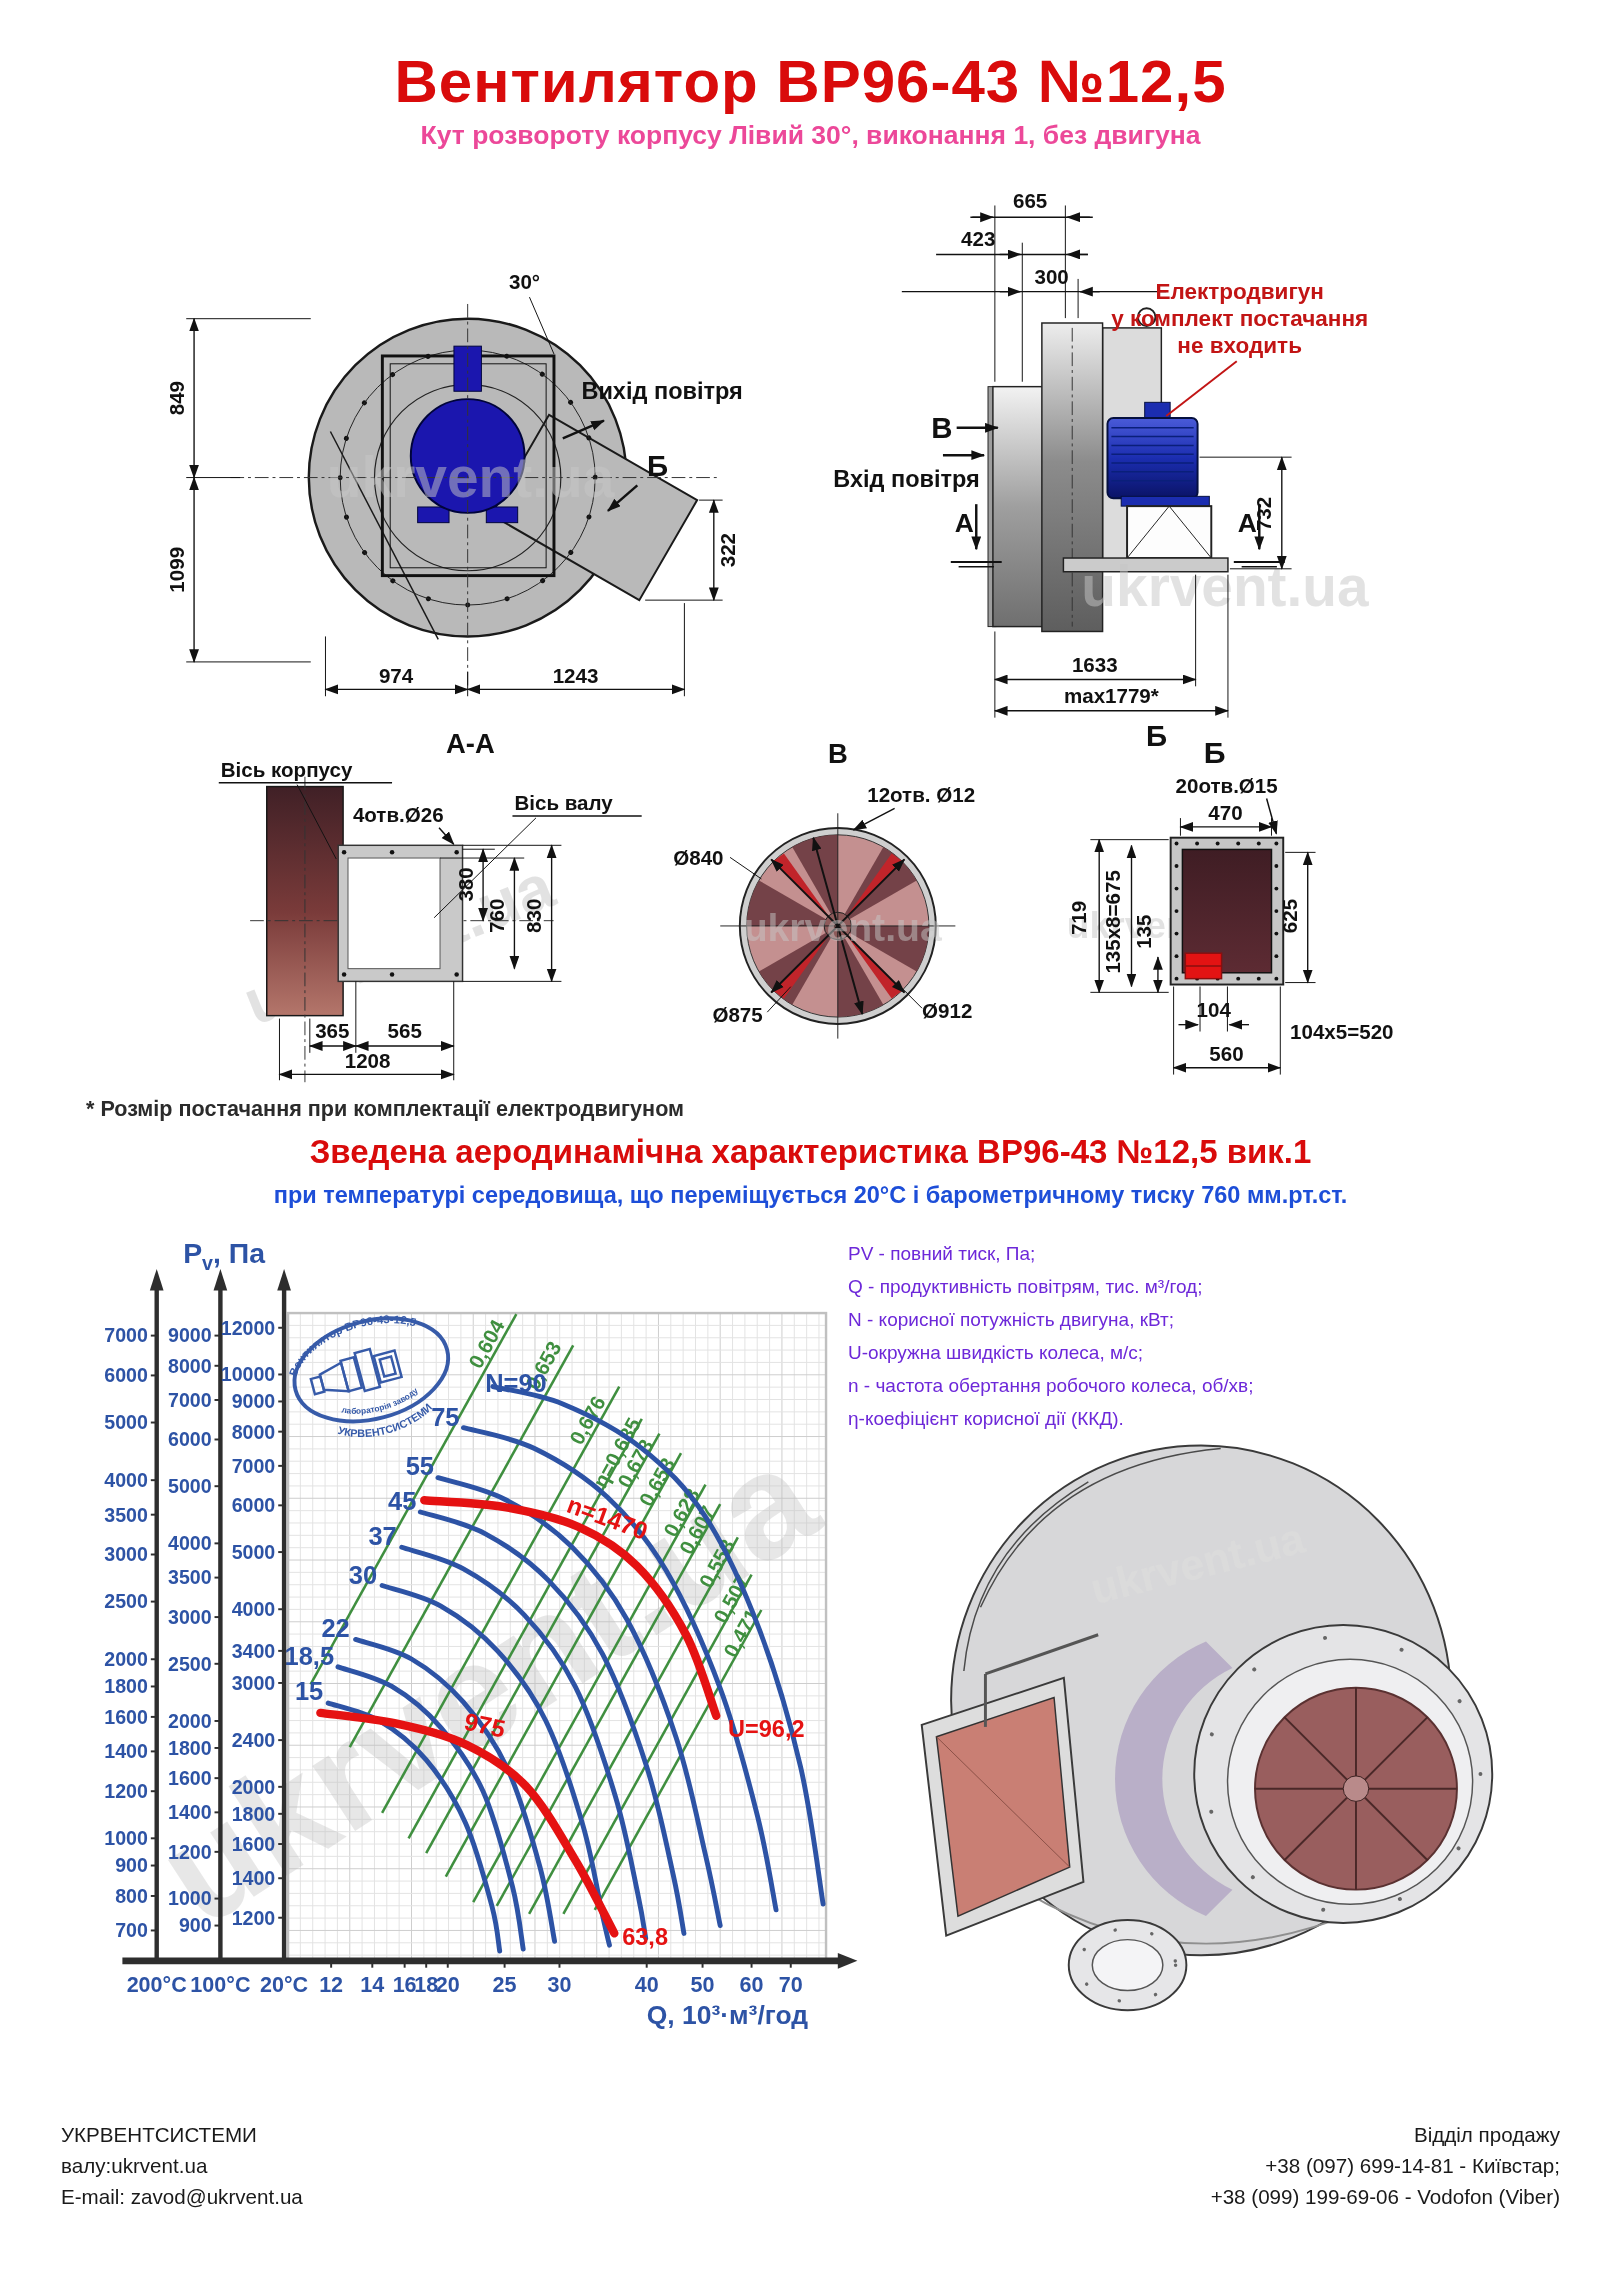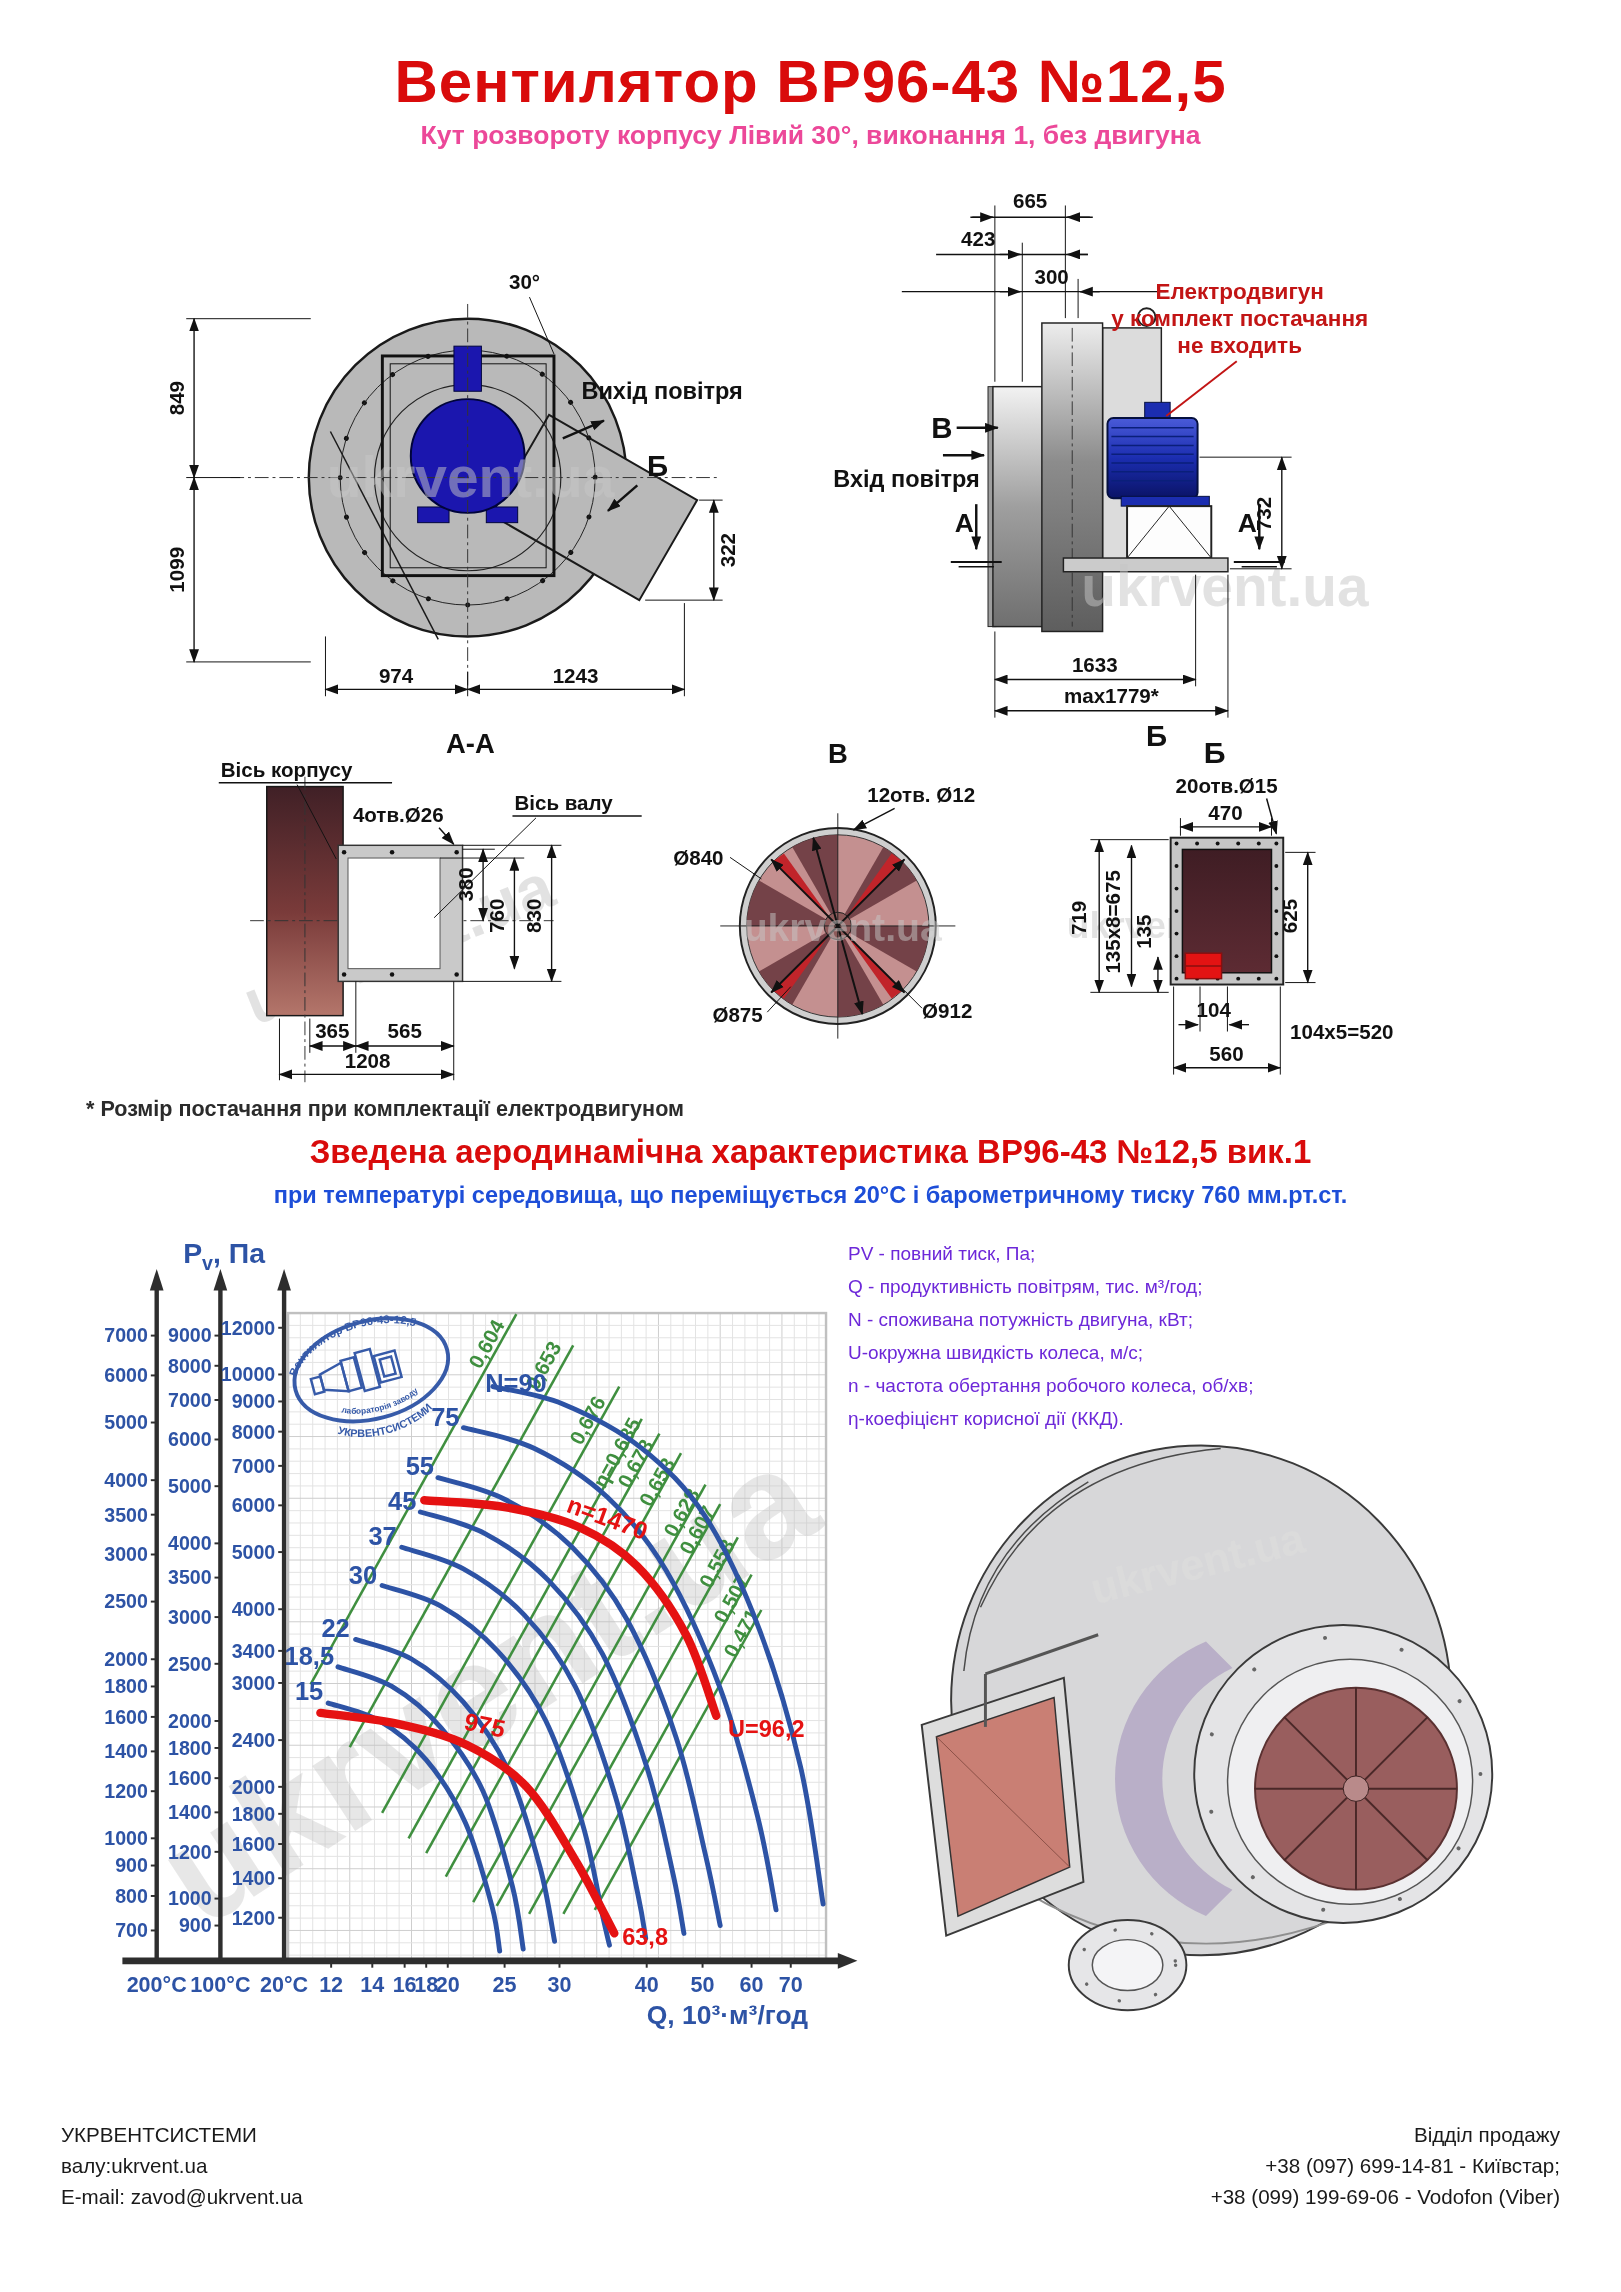--- a/index.html
+++ b/index.html
@@ -646,21 +646,21 @@
         <line x1="189" y1="714" x2="195" y2="714" stroke="#2e2e2e" stroke-width="2"></line>
         <text x="186" y="721" fill="#2d53a5" font-size="20" font-weight="bold" text-anchor="end">1200</text>
         <text x="195" y="790" fill="#2d53a5" font-size="22" font-weight="bold" text-anchor="middle">20°C</text>
       </g>
       <text x="92" y="46" fill="#2d53a5" font-size="29" font-weight="bold">P<tspan dy="7" font-size="20">v</tspan><tspan dy="-7" font-size="29">, Па</tspan></text>
     </svg>
 
   <div class="abs legend">
     <div>PV - повний тиск, Па;</div>
     <div>Q - продуктивність повітрям, тис. м³/год;</div>
-    <div>N - споживана потужність двигуна, кВт;</div>
+    <div>N - корисної потужність двигуна, кВт;</div>
     <div>U-окружна швидкість колеса, м/с;</div>
     <div>n - частота обертання робочого колеса, об/хв;</div>
     <div>η-коефіцієнт корисної дії (ККД).</div>
   </div>
 
   <svg style="left:907px;top:1421px" width="696" height="652" viewBox="0 0 710 665">
     <ellipse cx="300" cy="285" rx="255" ry="260" fill="#d7d7d9" stroke="#3a3a3a" stroke-width="2"></ellipse>
     <path d="M75,190 Q140,45 320,28" fill="none" stroke="#4a4a4a" stroke-width="1.5"></path>
     <path d="M58,255 Q70,130 185,62" fill="none" stroke="#4a4a4a" stroke-width="1.5"></path>
     <path d="M120,480 Q280,575 460,500" fill="none" stroke="#8f8f8f" stroke-width="2"></path>

